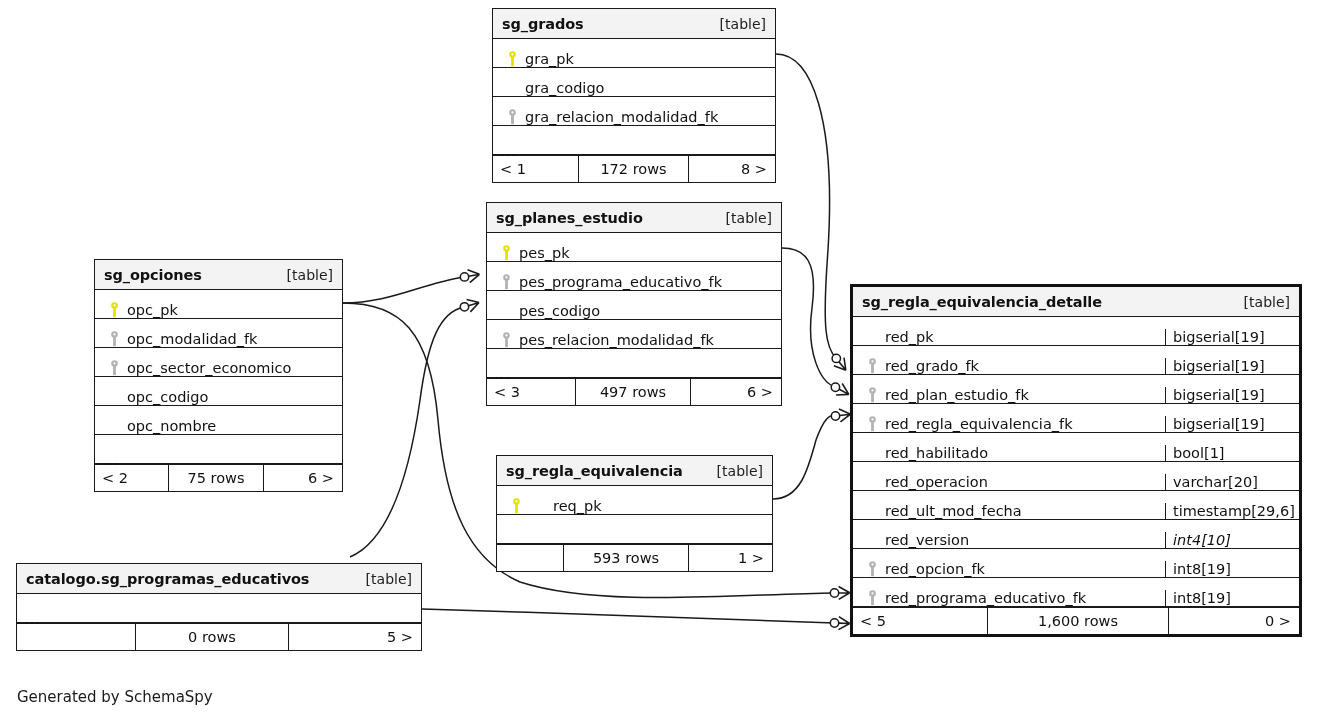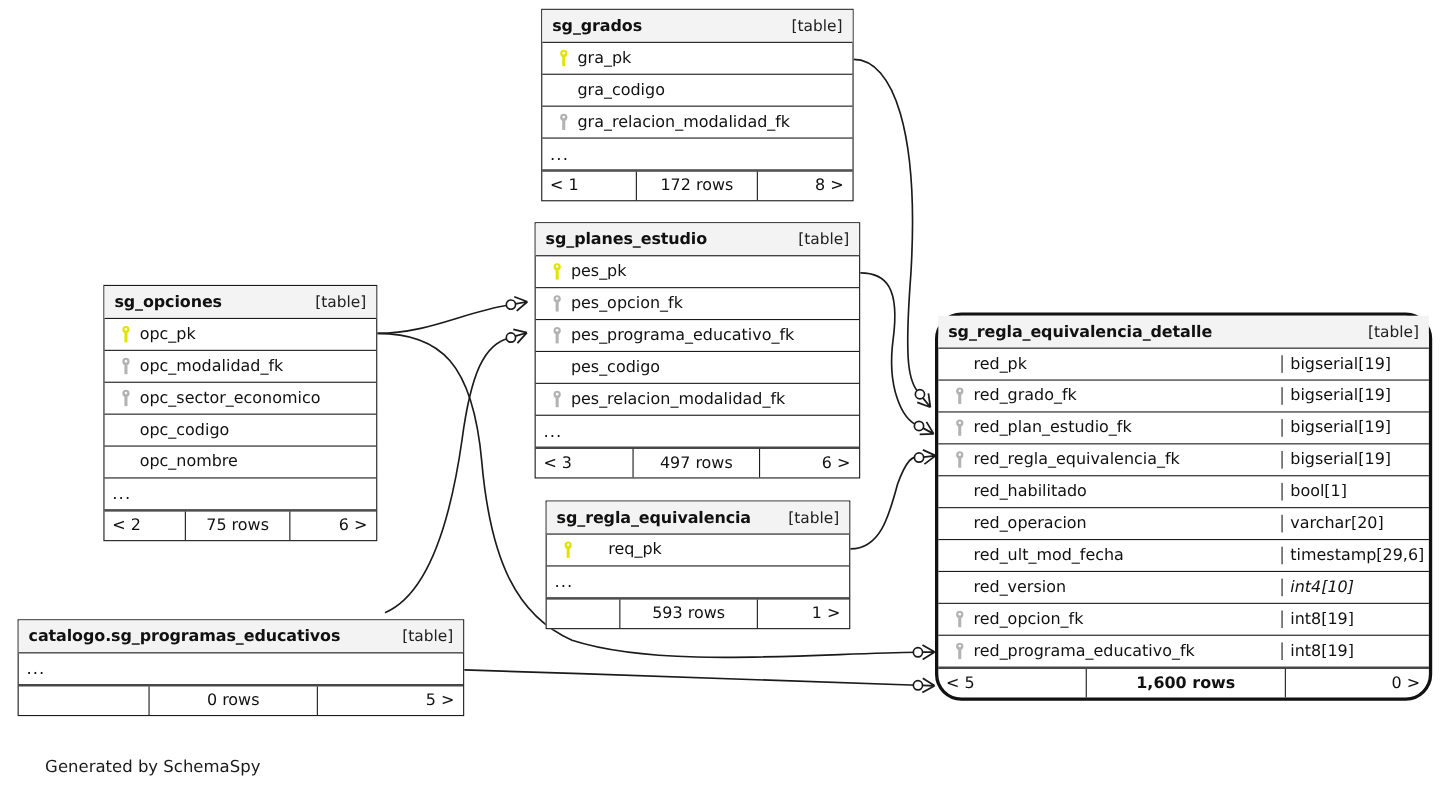--- a/index.html
+++ b/index.html
@@ -62,21 +62,21 @@
   }
   .tbl-kind {
     font-size: 14px;
     color: #202020;
     white-space: nowrap;
     padding-left: 14px;
   }
 
   .tbl-row {
     display: flex;
-    align-items: center;
+    align-items: flex-end;
     height: 29px;
     border-bottom: 1px solid #1a1a1a;
     box-sizing: border-box;
   }
   .tbl-row:last-of-type { border-bottom: none; }
 
   .col-main {
     display: flex;
     align-items: center;
     flex: 1 1 auto;
@@ -150,21 +150,20 @@
   }
 
   #credit {
     position: absolute;
     left: 17px;
     top: 688px;
     font-size: 15px;
     color: #1a1a1a;
     z-index: 2;
     white-space: nowrap;
-    margin-left: 24px;
   }
 </style>
 </head>
 <body>
 
 <div id="canvas">
 
   <svg id="edges" viewBox="0 0 1320 720" xmlns="http://www.w3.org/2000/svg">
       <path d="M 776,54 C 812,54 836,120 828,250 C 822,330 826,348 836,358" stroke="#1a1a1a" stroke-width="1.5" fill="none"></path>
       <g>
@@ -267,32 +266,20 @@
         </div>
         <div class="tbl-row">
           <div class="col-main">
             <span class="keyslot">
               <svg class="key-ico" viewBox="0 0 11 16">
                 <circle cx="5.5" cy="3.6" r="3.3" fill="#b3b3b3"></circle>
                 <rect x="4.1" y="6.0" width="2.8" height="9.2" fill="#b3b3b3"></rect>
                 <circle cx="5.5" cy="3.3" r="1.15" fill="#ffffff"></circle>
               </svg>
             </span>
-            <span class="col-label">pes_opcion_fk</span>
-          </div>
-        </div>
-        <div class="tbl-row">
-          <div class="col-main">
-            <span class="keyslot">
-              <svg class="key-ico" viewBox="0 0 11 16">
-                <circle cx="5.5" cy="3.6" r="3.3" fill="#b3b3b3"></circle>
-                <rect x="4.1" y="6.0" width="2.8" height="9.2" fill="#b3b3b3"></rect>
-                <circle cx="5.5" cy="3.3" r="1.15" fill="#ffffff"></circle>
-              </svg>
-            </span>
             <span class="col-label">pes_programa_educativo_fk</span>
           </div>
         </div>
         <div class="tbl-row">
           <div class="col-main">
             <span class="keyslot"></span>
             <span class="col-label">pes_codigo</span>
           </div>
         </div>
         <div class="tbl-row">
@@ -411,21 +398,21 @@
         </div>
         <div class="tbl-row">
           <div class="col-main row-ellipsis">...</div>
         </div>
         <div class="tbl-footer">
           <div class="foot-cell foot-prev" style="width: 118px;"></div>
           <div class="foot-cell foot-rows" style="width: 154px;">0 rows</div>
           <div class="foot-cell foot-next" style="width: 132px;">5 &gt;</div>
         </div>
       </div>
-      <div class="table-node emphasis" style="left: 850px; top: 284px; width: 452px; border-radius: 24px;">
+      <div class="table-node emphasis" style="left: 850px; top: 284px; width: 452px;">
         <div class="tbl-header">
           <span class="tbl-name">sg_regla_equivalencia_detalle</span>
           <span class="tbl-kind">[table]</span>
         </div>
         <div class="tbl-row">
           <div class="col-main">
             <span class="keyslot"></span>
             <span class="col-label">red_pk</span>
           </div>
           <div class="col-type" style="width: 134px; min-width: 134px;">bigserial[19]</div>
@@ -518,20 +505,20 @@
                 <rect x="4.1" y="6.0" width="2.8" height="9.2" fill="#b3b3b3"></rect>
                 <circle cx="5.5" cy="3.3" r="1.15" fill="#ffffff"></circle>
               </svg>
             </span>
             <span class="col-label">red_programa_educativo_fk</span>
           </div>
           <div class="col-type" style="width: 134px; min-width: 134px;">int8[19]</div>
         </div>
         <div class="tbl-footer">
           <div class="foot-cell foot-prev" style="width: 134px;">&lt; 5</div>
-          <div class="foot-cell foot-rows" style="width: 182px; font-weight: bold;">1,600 rows</div>
+          <div class="foot-cell foot-rows" style="width: 182px;">1,600 rows</div>
           <div class="foot-cell foot-next" style="width: 130px;">0 &gt;</div>
         </div>
       </div>
     </div>
 
   <div id="credit">Generated by SchemaSpy</div>
 </div>
 
 </body></html>

